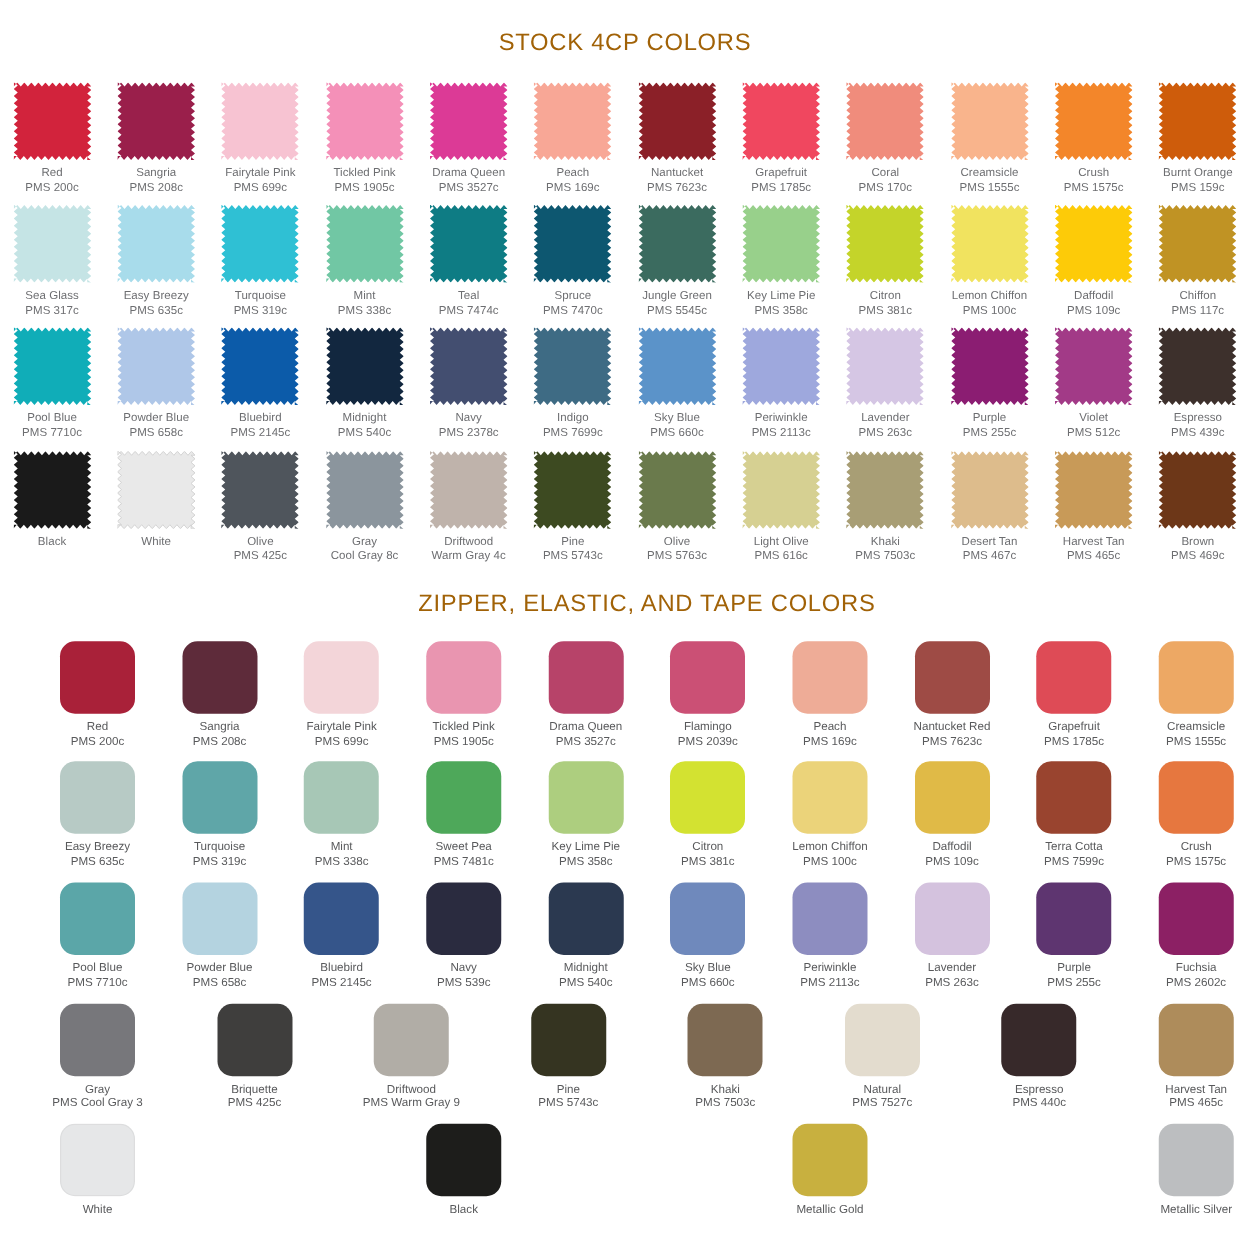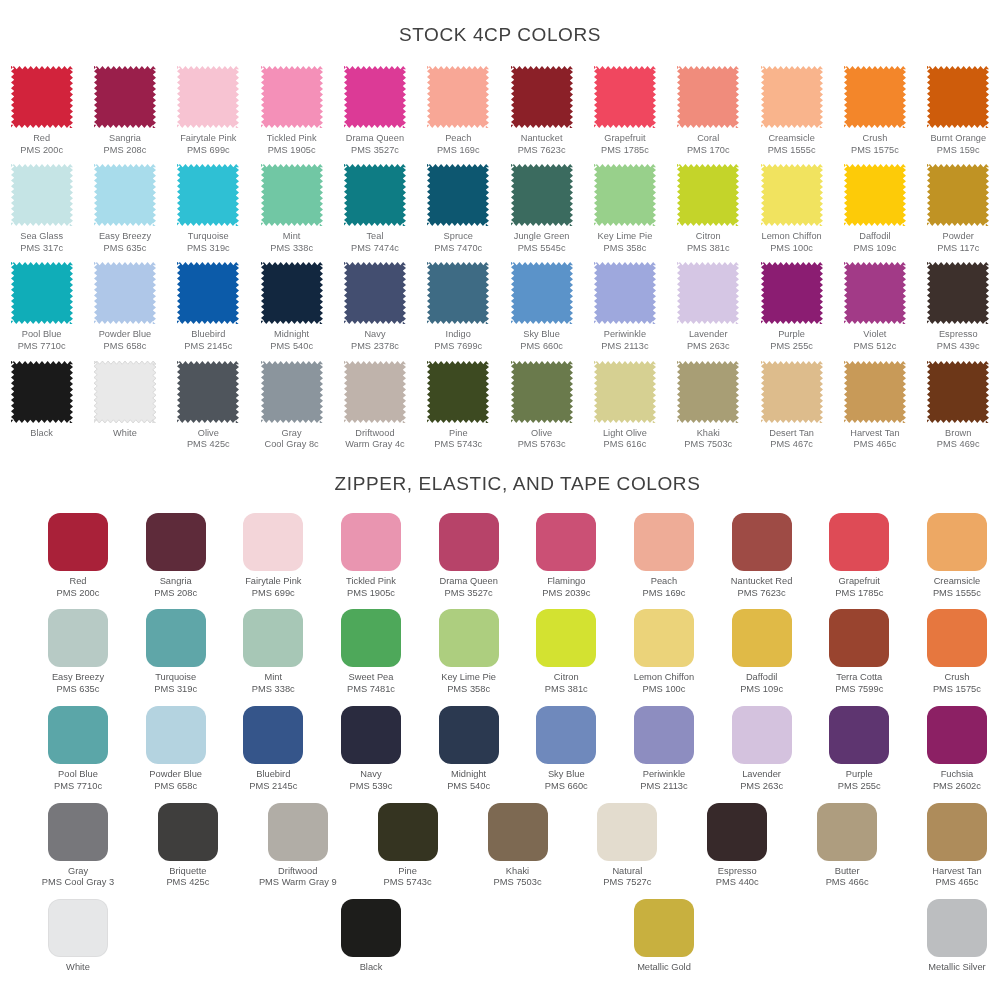--- a/index.html
+++ b/index.html
@@ -10,21 +10,21 @@
     background: #ffffff;
     font-family: "Liberation Sans", sans-serif;
     overflow: hidden;
   }
   .page { width: 1000px; height: 1000px; position: relative; background:#fff; }
 
   .section-title {
     text-align: center;
     font-size: 19px;
     letter-spacing: 0.6px;
-    color: #404040;
+    color: #a16207;
     font-weight: 400;
     margin: 0;
   }
 
   
   #section-stock { padding-top: 24px; }
   #section-stock .rows { margin-top: 20px; }
 
   .row {
     display: flex;
@@ -279,21 +279,21 @@
               </svg>
             </div>
             <div class="label"><span>Daffodil</span><span class="pms">PMS 109c</span></div>
           </div>
           <div class="cell">
             <div class="sw-pinked" title="Mustard PMS 117c">
               <svg viewBox="0 0 62 62">
                 <path d="M 0.00 3.20 L 2.82 0.00 L 5.64 3.20 L 8.45 0.00 L 11.27 3.20 L 14.09 0.00 L 16.91 3.20 L 19.73 0.00 L 22.55 3.20 L 25.36 0.00 L 28.18 3.20 L 31.00 0.00 L 33.82 3.20 L 36.64 0.00 L 39.45 3.20 L 42.27 0.00 L 45.09 3.20 L 47.91 0.00 L 50.73 3.20 L 53.55 0.00 L 56.36 3.20 L 59.18 0.00 L 62.00 3.20 L 58.80 3.20 L 62.00 6.02 L 58.80 8.84 L 62.00 11.65 L 58.80 14.47 L 62.00 17.29 L 58.80 20.11 L 62.00 22.93 L 58.80 25.75 L 62.00 28.56 L 58.80 31.38 L 62.00 34.20 L 58.80 37.02 L 62.00 39.84 L 58.80 42.65 L 62.00 45.47 L 58.80 48.29 L 62.00 51.11 L 58.80 53.93 L 62.00 56.75 L 58.80 59.56 L 62.00 62.38 L 58.80 62.00 L 58.80 58.80 L 55.98 62.00 L 53.16 58.80 L 50.35 62.00 L 47.53 58.80 L 44.71 62.00 L 41.89 58.80 L 39.07 62.00 L 36.25 58.80 L 33.44 62.00 L 30.62 58.80 L 27.80 62.00 L 24.98 58.80 L 22.16 62.00 L 19.35 58.80 L 16.53 62.00 L 13.71 58.80 L 10.89 62.00 L 8.07 58.80 L 5.25 62.00 L 2.44 58.80 L -0.38 62.00 L 0.00 58.80 L 3.20 58.80 L 0.00 55.98 L 3.20 53.16 L 0.00 50.35 L 3.20 47.53 L 0.00 44.71 L 3.20 41.89 L 0.00 39.07 L 3.20 36.25 L 0.00 33.44 L 3.20 30.62 L 0.00 27.80 L 3.20 24.98 L 0.00 22.16 L 3.20 19.35 L 0.00 16.53 L 3.20 13.71 L 0.00 10.89 L 3.20 8.07 L 0.00 5.25 L 3.20 2.44 L 0.00 -0.38 Z" fill="#C09324"></path>
               </svg>
             </div>
-            <div class="label"><span>Powder</span><span class="pms">PMS 117c</span></div>
+            <div class="label"><span>Chiffon</span><span class="pms">PMS 117c</span></div>
           </div>
         </div>
         <div class="row row-stock">
           <div class="cell">
             <div class="sw-pinked" title="Pool Blue PMS 7710c">
               <svg viewBox="0 0 62 62">
                 <path d="M 0.00 3.20 L 2.82 0.00 L 5.64 3.20 L 8.45 0.00 L 11.27 3.20 L 14.09 0.00 L 16.91 3.20 L 19.73 0.00 L 22.55 3.20 L 25.36 0.00 L 28.18 3.20 L 31.00 0.00 L 33.82 3.20 L 36.64 0.00 L 39.45 3.20 L 42.27 0.00 L 45.09 3.20 L 47.91 0.00 L 50.73 3.20 L 53.55 0.00 L 56.36 3.20 L 59.18 0.00 L 62.00 3.20 L 58.80 3.20 L 62.00 6.02 L 58.80 8.84 L 62.00 11.65 L 58.80 14.47 L 62.00 17.29 L 58.80 20.11 L 62.00 22.93 L 58.80 25.75 L 62.00 28.56 L 58.80 31.38 L 62.00 34.20 L 58.80 37.02 L 62.00 39.84 L 58.80 42.65 L 62.00 45.47 L 58.80 48.29 L 62.00 51.11 L 58.80 53.93 L 62.00 56.75 L 58.80 59.56 L 62.00 62.38 L 58.80 62.00 L 58.80 58.80 L 55.98 62.00 L 53.16 58.80 L 50.35 62.00 L 47.53 58.80 L 44.71 62.00 L 41.89 58.80 L 39.07 62.00 L 36.25 58.80 L 33.44 62.00 L 30.62 58.80 L 27.80 62.00 L 24.98 58.80 L 22.16 62.00 L 19.35 58.80 L 16.53 62.00 L 13.71 58.80 L 10.89 62.00 L 8.07 58.80 L 5.25 62.00 L 2.44 58.80 L -0.38 62.00 L 0.00 58.80 L 3.20 58.80 L 0.00 55.98 L 3.20 53.16 L 0.00 50.35 L 3.20 47.53 L 0.00 44.71 L 3.20 41.89 L 0.00 39.07 L 3.20 36.25 L 0.00 33.44 L 3.20 30.62 L 0.00 27.80 L 3.20 24.98 L 0.00 22.16 L 3.20 19.35 L 0.00 16.53 L 3.20 13.71 L 0.00 10.89 L 3.20 8.07 L 0.00 5.25 L 3.20 2.44 L 0.00 -0.38 Z" fill="#10ADB8"></path>
               </svg>
             </div>
             <div class="label"><span>Pool Blue</span><span class="pms">PMS 7710c</span></div>
@@ -640,24 +640,20 @@
           </div>
           <div class="cell2">
             <div class="sw-round" title="Natural PMS 7527c" style="background: rgb(227, 220, 206);"></div>
             <div class="label2"><span>Natural</span><span class="pms">PMS 7527c</span></div>
           </div>
           <div class="cell2">
             <div class="sw-round" title="Espresso PMS 440c" style="background: rgb(55, 41, 42);"></div>
             <div class="label2"><span>Espresso</span><span class="pms">PMS 440c</span></div>
           </div>
           <div class="cell2">
-            <div class="sw-round" title="Butter PMS 466c" style="background: rgb(174, 157, 127);"></div>
-            <div class="label2"><span>Butter</span><span class="pms">PMS 466c</span></div>
-          </div>
-          <div class="cell2">
             <div class="sw-round" title="Harvest Tan PMS 465c" style="background: rgb(174, 140, 91);"></div>
             <div class="label2"><span>Harvest Tan</span><span class="pms">PMS 465c</span></div>
           </div>
         </div>
         <div class="row">
           <div class="cell2">
             <div class="sw-round light-edge" title="White" style="background: rgb(230, 231, 232);"></div>
             <div class="label2"><span>White</span></div>
           </div>
           <div class="cell2">

